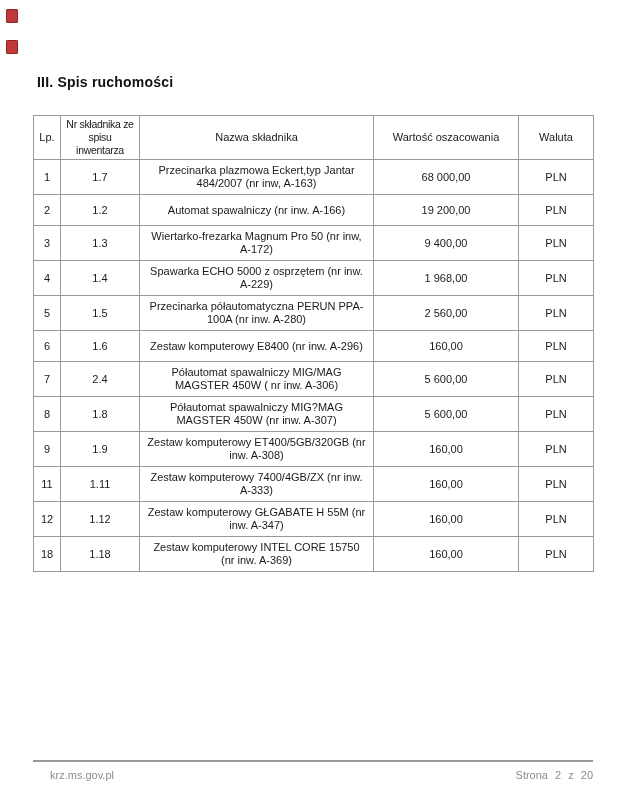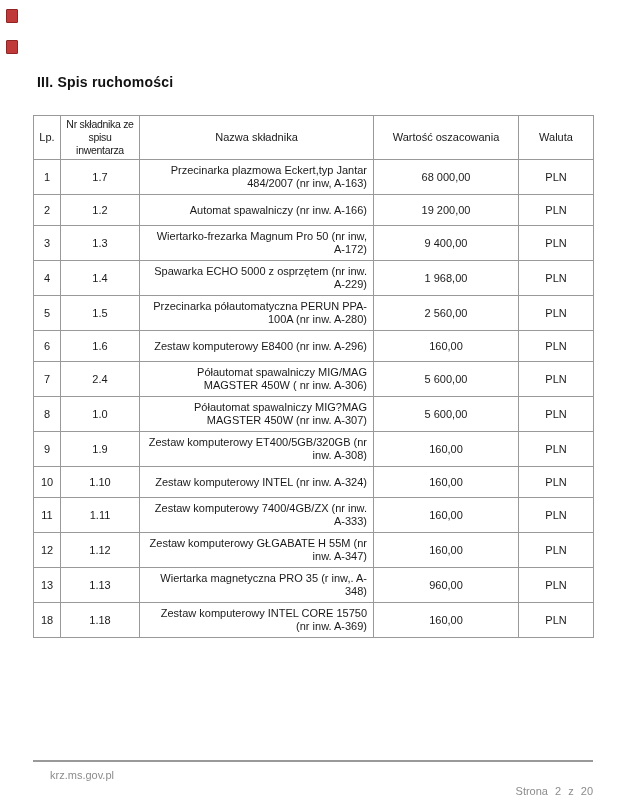--- a/index.html
+++ b/index.html
@@ -59,41 +59,41 @@
     text-align: center;
     line-height: 13px;
   }
   table.inventory th.h1 { font-size: 10.5px; letter-spacing: -0.3px; }
   table.inventory td {
     height: 22px;
     padding: 4px 6px;
     line-height: 13px;
   }
   td.c0, td.c1, td.c4 { text-align: center; }
-  td.c2 { text-align: right; }
+  td.c2 { text-align: center; }
   td.c3 { text-align: center; padding-right: 14px; }
 
   .footer-rule {
     position: absolute;
     left: 33px;
     top: 760px;
     width: 560px;
     height: 2px;
     background: var(--border-color, #999999);
   }
   .footer {
     position: absolute;
     left: 33px;
     top: 769px;
     width: 560px;
     font-size: 11px;
     color: var(--footer-color, #8c8c8c);
   }
   .footer .site { position: absolute; left: 17px; top: 0; }
-  .footer .page-label { position: absolute; right: 0; top: 16px; word-spacing: 4px; }
+  .footer .page-label { position: absolute; right: 0; top: 0; word-spacing: 4px; }
 </style>
 </head>
 <body>
 
 <div class="page">
 
   <div class="red-mark m1"></div>
   <div class="red-mark m2"></div>
 
   <h1 class="page-title">III. Spis ruchomości</h1>
@@ -160,58 +160,44 @@
         </tr>
         <tr>
           <td class="c0">7</td>
           <td class="c1">2.4</td>
           <td class="c2">Półautomat spawalniczy MIG/MAG MAGSTER 450W ( nr inw. A-306)</td>
           <td class="c3">5 600,00</td>
           <td class="c4">PLN</td>
         </tr>
         <tr>
           <td class="c0">8</td>
-          <td class="c1">1.0</td>
+          <td class="c1">1.8</td>
           <td class="c2">Półautomat spawalniczy MIG?MAG MAGSTER 450W (nr inw. A-307)</td>
           <td class="c3">5 600,00</td>
           <td class="c4">PLN</td>
         </tr>
         <tr>
           <td class="c0">9</td>
           <td class="c1">1.9</td>
           <td class="c2">Zestaw komputerowy ET400/5GB/320GB (nr inw. A-308)</td>
           <td class="c3">160,00</td>
           <td class="c4">PLN</td>
         </tr>
         <tr>
-          <td class="c0">10</td>
-          <td class="c1">1.10</td>
-          <td class="c2">Zestaw komputerowy INTEL (nr inw. A-324)</td>
-          <td class="c3">160,00</td>
-          <td class="c4">PLN</td>
-        </tr>
-        <tr>
           <td class="c0">11</td>
           <td class="c1">1.11</td>
           <td class="c2">Zestaw komputerowy 7400/4GB/ZX (nr inw. A-333)</td>
           <td class="c3">160,00</td>
           <td class="c4">PLN</td>
         </tr>
         <tr>
           <td class="c0">12</td>
           <td class="c1">1.12</td>
           <td class="c2">Zestaw komputerowy GŁGABATE H 55M (nr inw. A-347)</td>
           <td class="c3">160,00</td>
-          <td class="c4">PLN</td>
-        </tr>
-        <tr>
-          <td class="c0">13</td>
-          <td class="c1">1.13</td>
-          <td class="c2">Wiertarka magnetyczna PRO 35 (r inw,. A-348)</td>
-          <td class="c3">960,00</td>
           <td class="c4">PLN</td>
         </tr>
         <tr>
           <td class="c0">18</td>
           <td class="c1">1.18</td>
           <td class="c2">Zestaw komputerowy INTEL CORE 15750 (nr inw. A-369)</td>
           <td class="c3">160,00</td>
           <td class="c4">PLN</td>
         </tr>
       </tbody>

